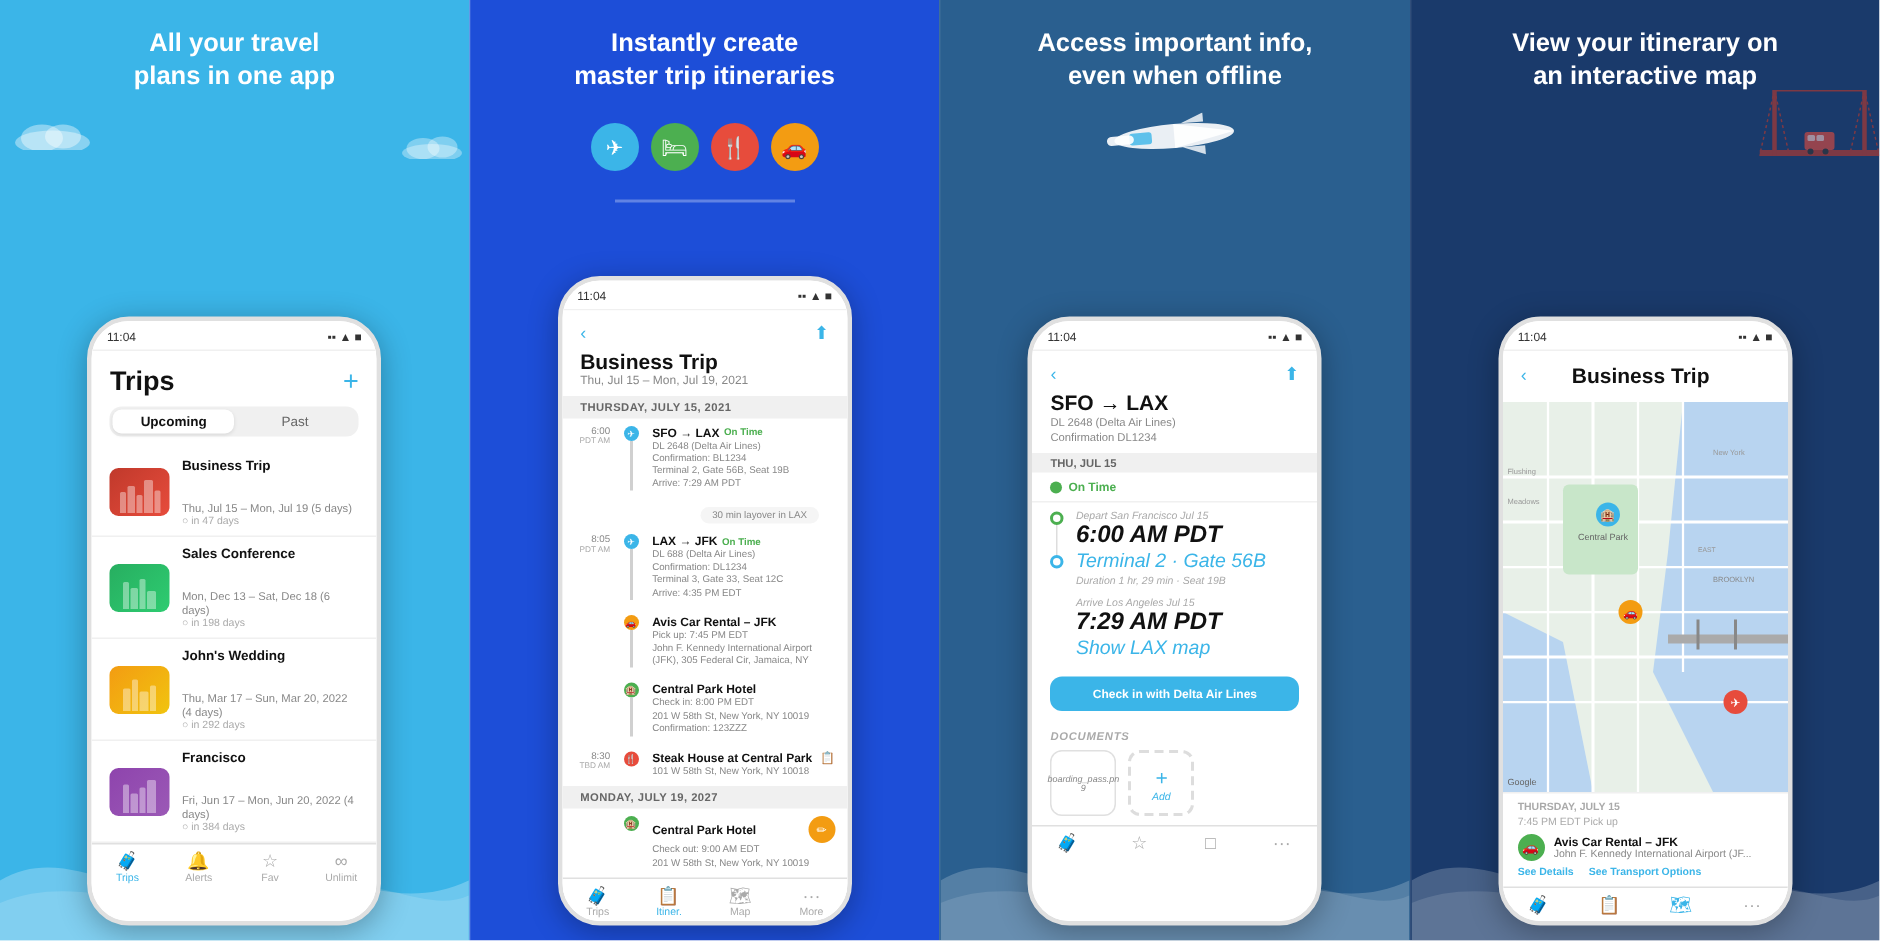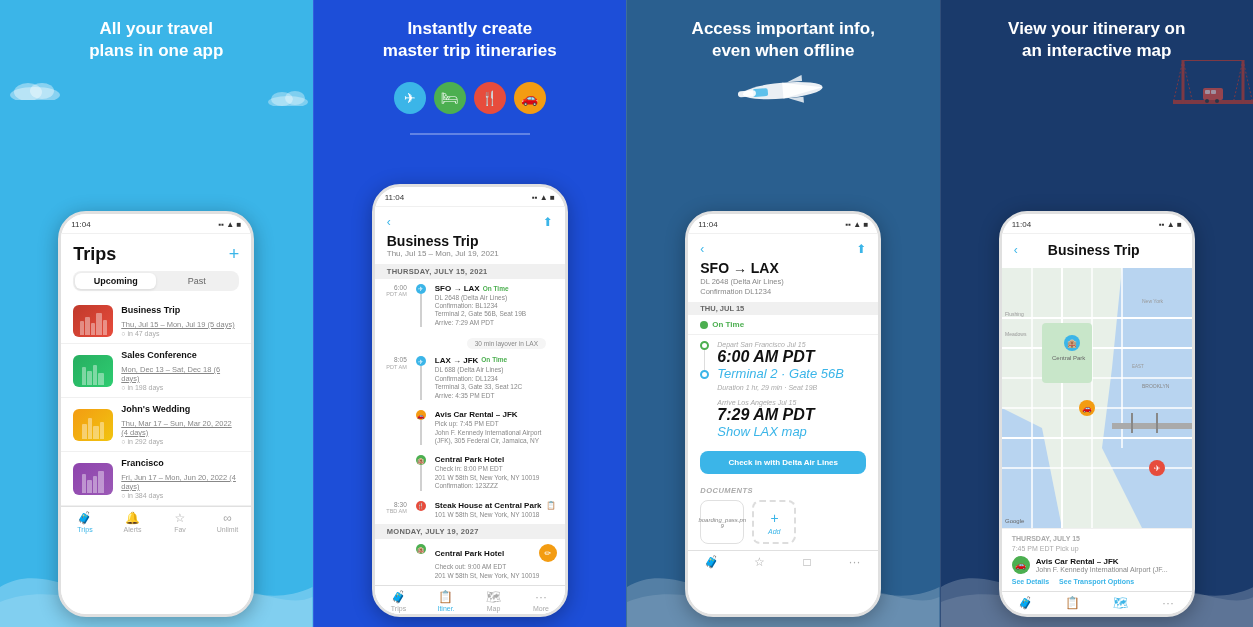--- a/index.html
+++ b/index.html
@@ -133,21 +133,21 @@
     .trip-thumb {
       width: 40px;
       height: 32px;
       border-radius: 6px;
       flex-shrink: 0;
       overflow: hidden;
     }
 
     .trip-info { flex: 1; }
     .trip-name { font-size: 9px; font-weight: 600; color: #111; }
-    .trip-date { font-size: 7.5px; color: #888; margin-top: 5px; text-decoration: underline; }
+    .trip-date { font-size: 7.5px; color: #888; margin-top: 19px; }
     .trip-days { font-size: 7px; color: #aaa; display: flex; align-items: center; gap: 2px; margin-top: 1px; }
 
     .tab-bar {
       display: flex;
       background: white;
       border-top: 1px solid #e0e0e0;
       padding: 4px 0 2px;
     }
 
     .tab-item {
@@ -617,21 +617,21 @@
         <div class="timeline-item">
           <div class="time-col">
             <div class="time-text">8:05</div>
             <div class="time-label">PDT AM</div>
           </div>
           <div class="dot-line">
             <div class="tl-dot" style="background:#3bb5e8;">✈</div>
             <div class="tl-line"></div>
           </div>
           <div class="tl-content">
-            <div style="display:flex;align-items:flex-start;">
+            <div style="display:flex;align-items:flex-end;">
               <span class="tl-title">LAX → JFK</span>
               <span class="on-time">On Time</span>
             </div>
             <div class="tl-subtitle">DL 688 (Delta Air Lines)<br>Confirmation: DL1234<br>Terminal 3, Gate 33, Seat 12C<br>Arrive: 4:35 PM EDT</div>
           </div>
         </div>
 
         <div class="timeline-item">
           <div class="time-col"></div>
           <div class="dot-line">

